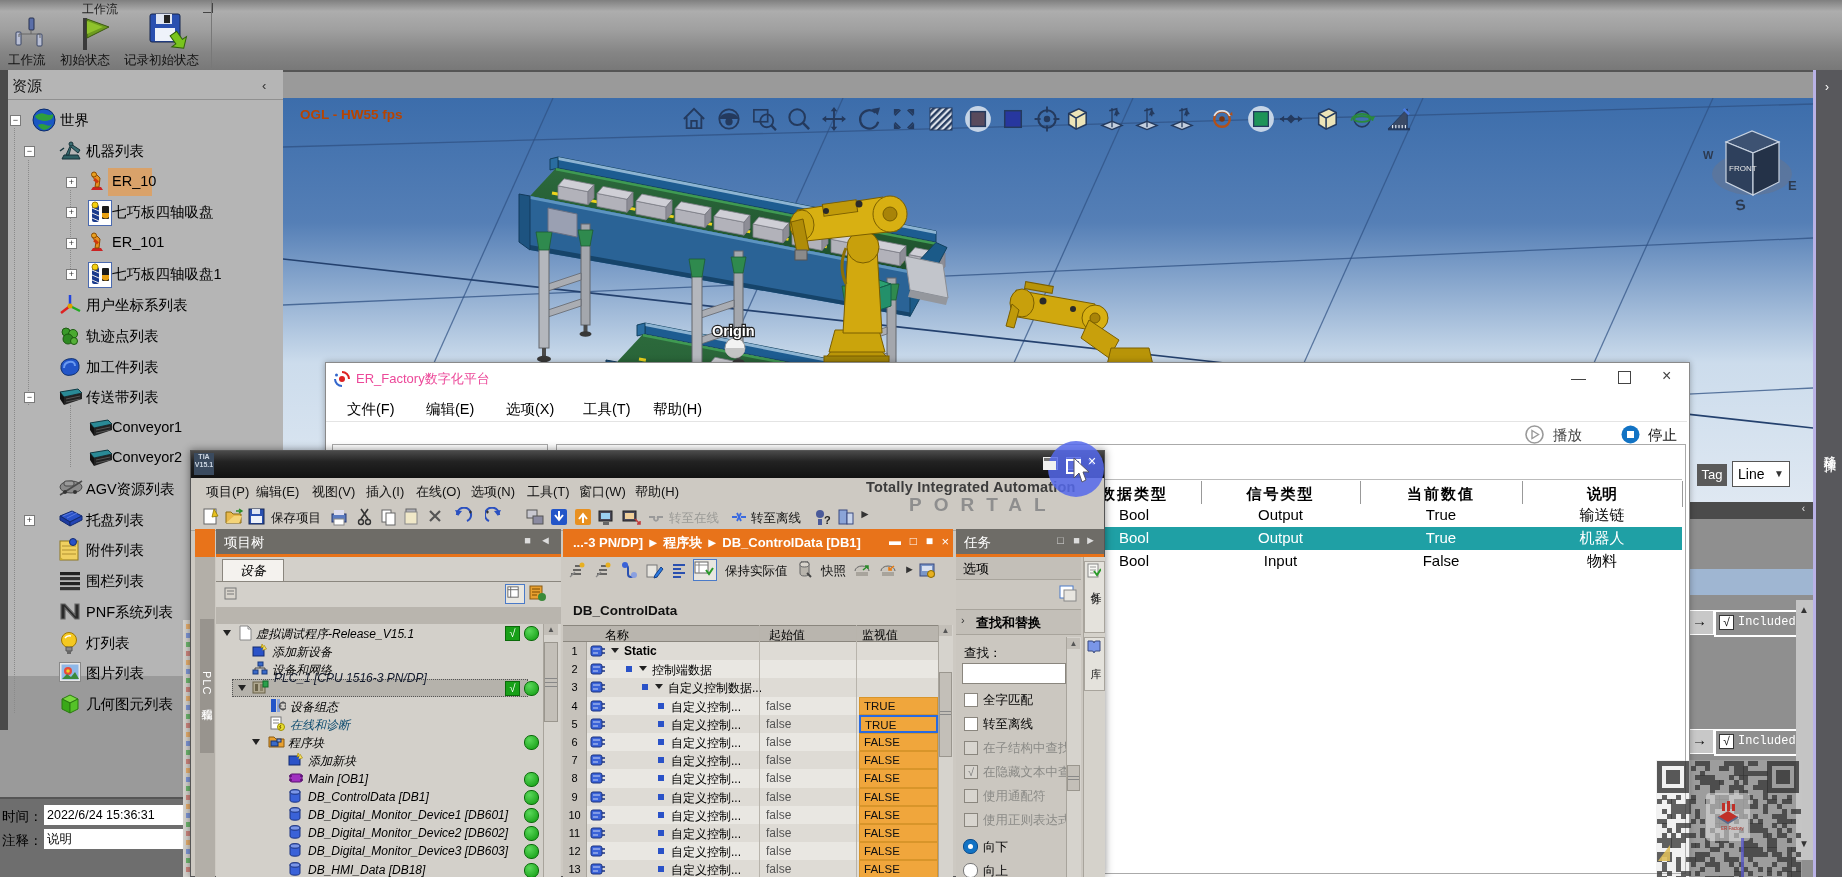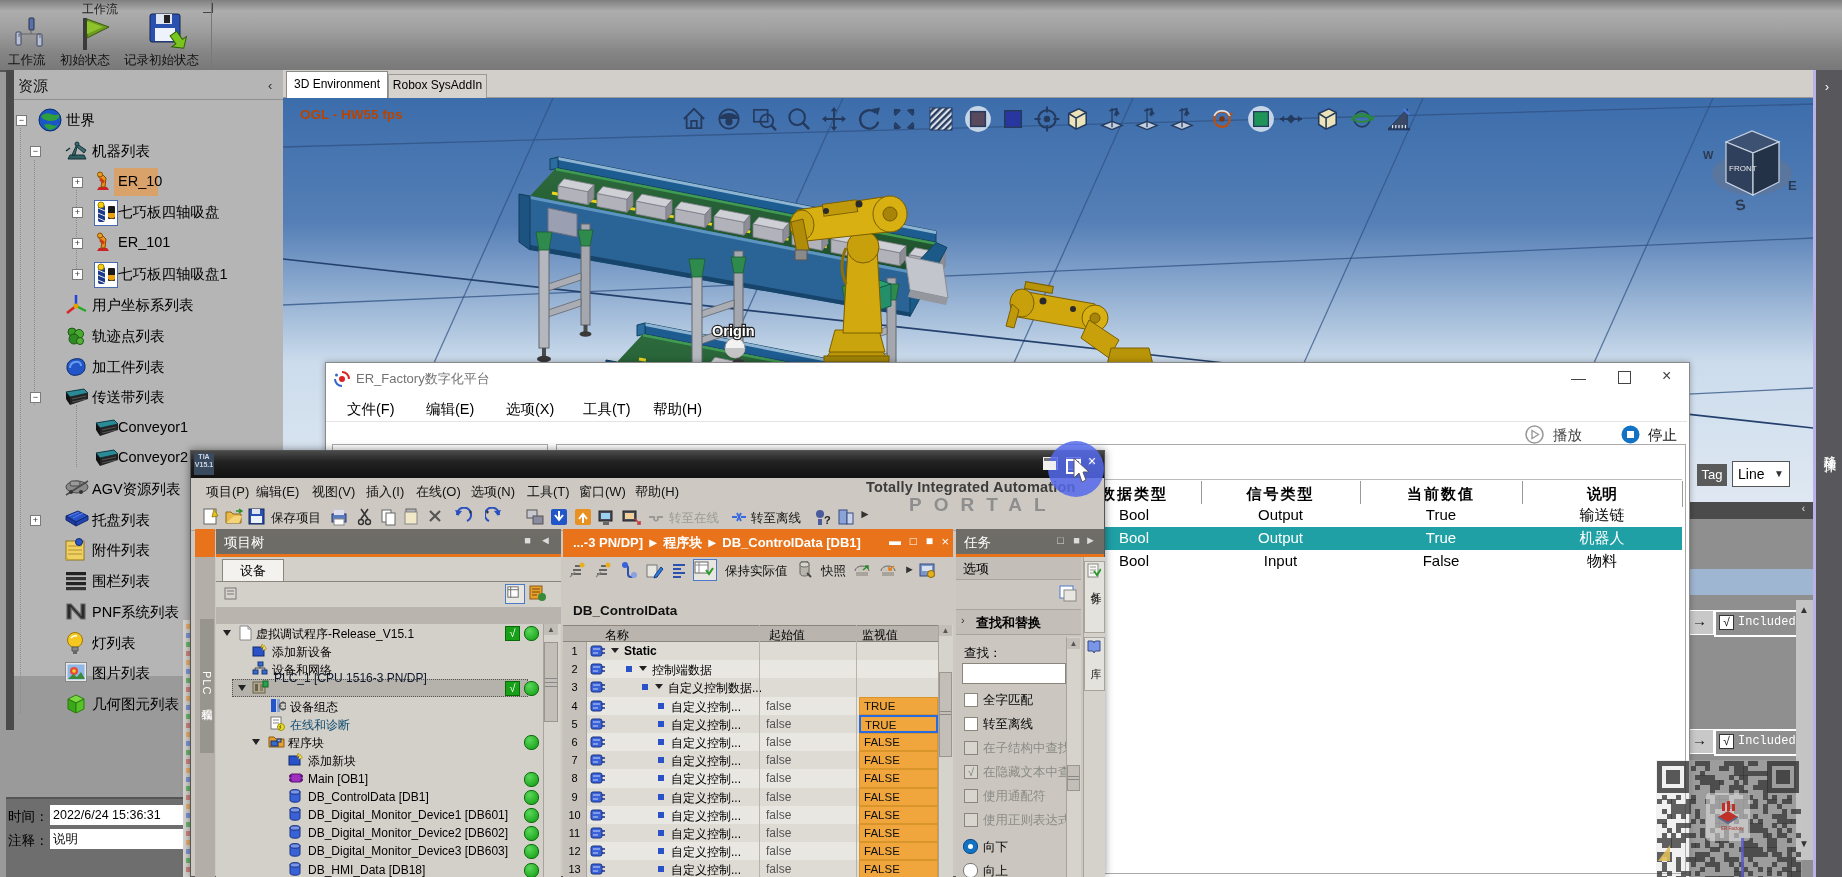--- a/index.html
+++ b/index.html
@@ -32,21 +32,21 @@
   <svg class="abs" style="left:146px;top:12px" width="44" height="42" viewBox="0 0 44 42">
     <rect x="4" y="2" width="30" height="28" rx="2" fill="#2a50b0" stroke="#16264f"></rect>
     <rect x="10" y="2" width="16" height="10" fill="#dfe5f2"></rect>
     <rect x="18" y="3" width="6" height="8" fill="#222"></rect>
     <rect x="9" y="16" width="20" height="13" fill="#eef2fa"></rect>
     <path d="M24 22 h10 v-5 l8 9 -8 9 v-5 h-10 Z" fill="#79c41d" stroke="#2f5f0a" transform="rotate(55 30 27)"></path>
   </svg>
   <div class="abs" style="left:124px;top:52px;font-size:12.5px;color:#111;">记录初始状态</div>
 </div>
 
-<div class="abs" id="leftpanel" style="left:6px;top:70px;width:283px;height:606px;background:#b5b5b5;">
+<div class="abs" id="leftpanel" style="left:0;top:70px;width:283px;height:606px;background:#b5b5b5;">
   <div class="abs" style="left:0;top:0;width:8px;height:660px;background:#4a4a4a;"></div>
   <div class="abs" style="left:12px;top:7px;font-size:15px;color:#111;">资源</div>
   <div class="abs" style="left:262px;top:8px;font-size:13px;color:#333;">‹</div>
   <div class="abs" style="left:8px;top:29px;width:275px;height:1px;background:#909090;"></div>
   <div class="abs" style="left:0;top:0;width:283px;height:727px;">
         <div class="abs" style="left:14px;top:58px;width:1px;height:585px;border-left:1px dotted #8a8a8a;"></div>
         <div class="abs" style="left:28px;top:90px;width:1px;height:245px;border-left:1px dotted #8a8a8a;"></div>
         <div class="abs" style="left:70px;top:120px;width:1px;height:85px;border-left:1px dotted #8a8a8a;"></div>
         <div class="abs" style="left:70px;top:335px;width:1px;height:62px;border-left:1px dotted #8a8a8a;"></div>
         <div class="abs" style="left:10px;top:45px;width:9px;height:9px;background:#fff;border:1px solid #7a7a7a;font-size:9px;line-height:8px;text-align:center;color:#333;">−</div>
@@ -201,24 +201,20 @@
       </div>
 
   <div class="abs" style="left:0;top:727px;width:283px;height:80px;background:#6e6e6e;border-top:2px solid #555;">
     <div class="abs" style="left:2px;top:9px;font-size:13.5px;color:#000;">时间：</div>
     <div class="abs" style="left:44px;top:6px;width:143px;height:20px;background:#fff;font-size:12.5px;color:#000;line-height:20px;padding-left:3px;">2022/6/24 15:36:31</div>
     <div class="abs" style="left:2px;top:33px;font-size:13.5px;color:#000;">注释：</div>
     <div class="abs" style="left:44px;top:30px;width:143px;height:20px;background:#fff;font-size:12.5px;color:#000;line-height:20px;padding-left:3px;">说明</div>
   </div>
 </div>
 
-<div class="abs" style="left:283px;top:70px;width:1530px;height:27px;background:#d2cfca;border-bottom:1px solid #9a9a9a;">
-  <div class="abs" style="left:3px;top:1px;width:100px;height:26px;background:#fff;border:1px solid #8a8a8a;border-bottom:none;font-size:12px;color:#000;text-align:center;line-height:24px;">3D Environment</div>
-  <div class="abs" style="left:105px;top:4px;width:97px;height:23px;background:#d6d3ce;border:1px solid #9a9a9a;font-size:12px;color:#000;text-align:center;line-height:21px;">Robox SysAddIn</div>
-</div>
 
 <div class="abs" id="view3d" style="left:283px;top:98px;width:1530px;height:779px;"><svg width="1530" height="779" viewBox="0 0 1530 779">
         <defs>
           <linearGradient id="sky" x1="0" y1="0" x2="0" y2="1">
             <stop offset="0" stop-color="#3c6dab"></stop>
             <stop offset="0.16" stop-color="#557fb6"></stop>
             <stop offset="0.34" stop-color="#ccdcec"></stop>
             <stop offset="0.55" stop-color="#e2eaf3"></stop>
             <stop offset="1" stop-color="#edf2f8"></stop>
           </linearGradient>
@@ -558,21 +554,21 @@
     <div class="abs" style="left:1799px;top:604px;font-size:10px;color:#333;">▲</div>
     <div class="abs" style="left:1799px;top:838px;font-size:10px;color:#333;">▼</div>
 
 <div class="abs" style="left:325px;top:362px;width:1363px;height:515px;background:#fff;border:1px solid #8a8a8a;box-shadow:0 0 6px rgba(0,0,0,0.3);">
       <svg class="abs" style="left:8px;top:8px" width="16" height="16" viewBox="0 0 16 16">
         <circle cx="8" cy="8" r="3" fill="#d22"></circle>
         <path d="M8 1 a7 7 0 0 1 7 7" fill="none" stroke="#d22" stroke-width="2"></path>
         <path d="M8 15 a7 7 0 0 1 -7 -7" fill="none" stroke="#36c" stroke-width="2"></path>
         <circle cx="2.5" cy="4" r="1.5" fill="#36c"></circle>
       </svg>
-      <div class="abs" style="left:30px;top:7px;font-size:13px;color:#737373;">ER_Factory数字化平台</div>
+      <div class="abs" style="left:30px;top:7px;font-size:13px;color:#ec4899;">ER_Factory数字化平台</div>
       <div class="abs" style="left:1245px;top:6px;width:22px;height:14px;color:#444;font-size:15px;">—</div>
       <div class="abs" style="left:1292px;top:8px;width:11px;height:11px;border:1.5px solid #444;"></div>
       <div class="abs" style="left:1336px;top:4px;color:#444;font-size:16px;">×</div>
       <div class="abs" style="left:21px;top:37px;font-size:14.5px;color:#000;">文件(F)</div>
       <div class="abs" style="left:100px;top:37px;font-size:14.5px;color:#000;">编辑(E)</div>
       <div class="abs" style="left:180px;top:37px;font-size:14.5px;color:#000;">选项(X)</div>
       <div class="abs" style="left:257px;top:37px;font-size:14.5px;color:#000;">工具(T)</div>
       <div class="abs" style="left:327px;top:37px;font-size:14.5px;color:#000;">帮助(H)</div>
       <svg class="abs" style="left:1199px;top:62px" width="19" height="19" viewBox="0 0 19 19">
         <circle cx="9.5" cy="9.5" r="8.5" fill="none" stroke="#9a9a9a" stroke-width="1.6"></circle>
@@ -736,21 +732,21 @@
       </div>
       <div class="abs" style="left:765px;top:78px;width:148px;height:28px;background:#6e6c67;border-bottom:3px solid #e8731a;box-sizing:border-box;">
         <span style="position:absolute;left:8px;top:5px;color:#fff;font-size:13.5px;">任务</span>
         <span style="position:absolute;right:40px;top:5px;color:#ddd;font-size:11px;">□</span>
         <span style="position:absolute;right:24px;top:5px;color:#ddd;font-size:11px;">■</span>
         <span style="position:absolute;right:8px;top:5px;color:#ddd;font-size:11px;">►</span>
       </div>
       <div class="abs" style="left:4px;top:78px;width:20px;height:28px;background:#e8731a;"></div>
       <div class="abs" style="left:4px;top:106px;width:20px;height:321px;background:#b3afa8;"></div>
       <div class="abs" style="left:9px;top:168px;width:14px;height:134px;background:#98948e;color:#fff;font-size:11px;writing-mode:vertical-rl;text-align:center;letter-spacing:1px;line-height:14px;">PLC 编程</div>
-      <div class="abs" style="left:25px;top:106px;width:345px;height:321px;background:#d3d0ca;">
+      <div class="abs" style="left:25px;top:106px;width:345px;height:321px;background:#d3d0ca;font-style:italic;">
         <div class="abs" style="left:6px;top:2px;width:60px;height:22px;background:#f4f2ee;border:1px solid #8a867e;border-bottom:none;font-size:13px;text-align:center;line-height:22px;color:#000;">设备</div>
         <div class="abs" style="left:0;top:24px;width:345px;height:1px;background:#8a867e;"></div>
         <svg class="abs" style="left:8px;top:28px" width="16" height="16" viewBox="0 0 16 16">
           <rect x="1" y="3" width="11" height="11" fill="#d8d4cc" stroke="#777"></rect>
           <path d="M3 6 h7 M3 9 h7" stroke="#777"></path>
         </svg>
         <div class="abs" style="left:289px;top:27px;width:18px;height:18px;border:1.5px solid #4a7ac8;background:#e8e6e0;"><svg width="15" height="15" viewBox="0 0 16 16">
             <rect x="2" y="2" width="11" height="11" fill="#fff" stroke="#666"></rect>
             <path d="M2 5 h11 M5 2 v11" stroke="#666"></path>
           </svg></div>

